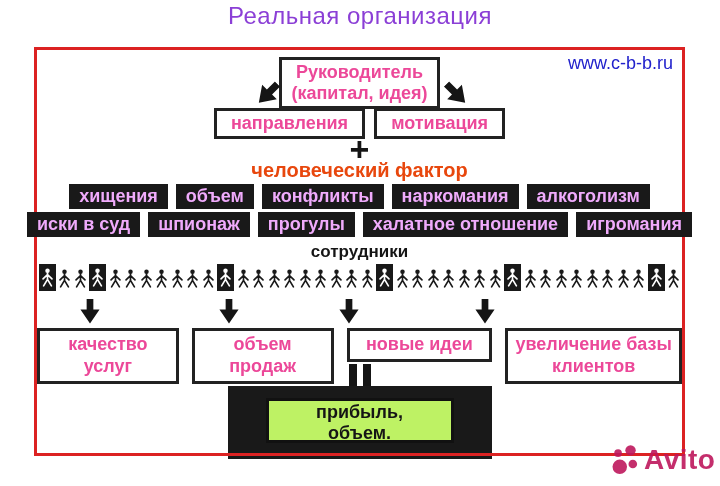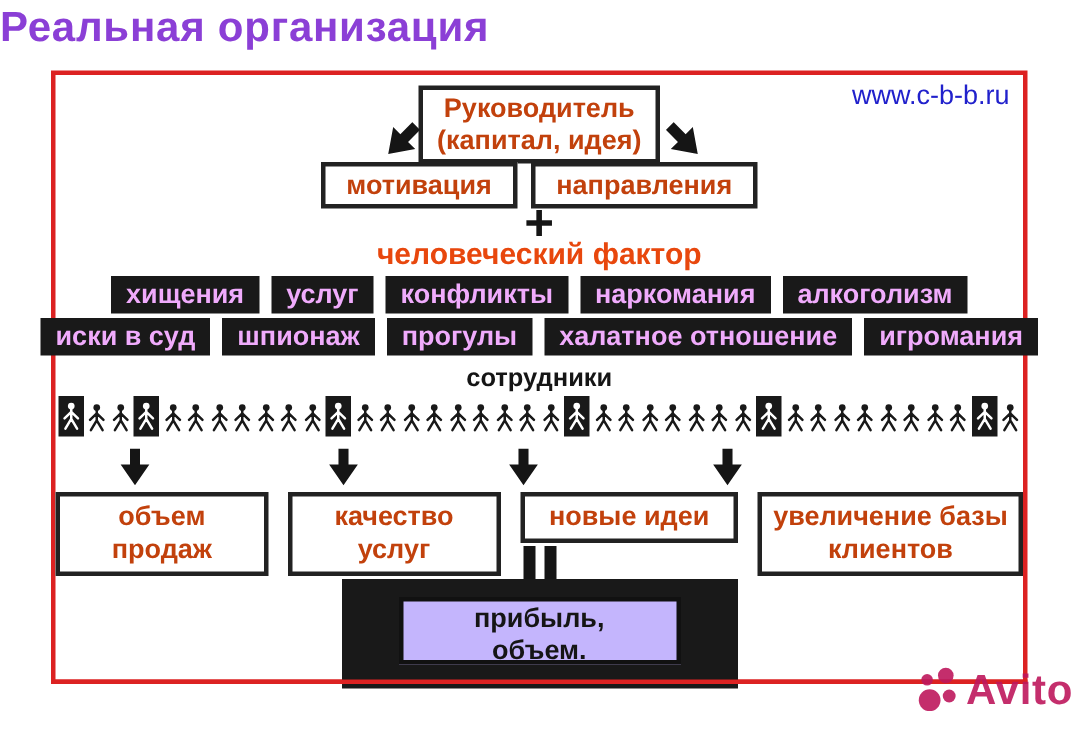--- a/index.html
+++ b/index.html
@@ -2,29 +2,29 @@
 <html style="--purple: #8b3fd6; --orange: #e8470d; --red: #dc2222; --blue: #2121cc;"><head>
 <meta charset="utf-8">
 <style>
   :root{
     --purple:#8b3fd6; --orange:#e8470d; --red:#dc2222; --blue:#2121cc;
     --black:#191919;
   }
   *{margin:0;padding:0;box-sizing:border-box;}
   body{background:#fff;font-family:"Liberation Sans",sans-serif;}
   .page{position:relative;width:720px;height:486px;background:#fff;overflow:hidden;}
-  .title{position:absolute;top:2px;left:0;right:0;
-    font-size:28px;font-weight:bold;color:var(--purple);letter-spacing:0.5px;}
+  .title{position:absolute;top:2px;left:0;right:0;text-align:center;
+    font-size:24px;font-weight:normal;color:var(--purple);letter-spacing:0.5px;}
   .frame{position:absolute;left:34px;top:47px;width:651px;height:409px;
     border:3px solid var(--red);background:#fff;}
   .bottom-line{position:absolute;left:-3px;right:-3px;bottom:-3px;height:3px;
     background:var(--red);z-index:6;}
   .row{position:absolute;left:0;right:0;display:flex;justify-content:center;align-items:flex-start;}
   .website{position:absolute;top:3px;right:9px;font-size:18px;font-weight:normal;color:var(--blue);}
-  .wbox{border:3px solid #222;background:#fff;color:#c2410c;font-weight:bold;text-align:center;}
+  .wbox{border:3px solid #222;background:#fff;color:#ec4899;font-weight:bold;text-align:center;}
   .leader-box{font-size:18px;line-height:1.18;padding:2px 9px;}
   .mn-box{font-size:18px;padding:2px 14px;}
   .plus{font-size:34px;font-weight:bold;color:#151515;line-height:0.75;}
   .human{font-size:20px;font-weight:bold;color:var(--orange);}
   .bbox{background:var(--black);color:#f0abfc;font-weight:bold;font-size:18px;
     padding:2px 10px;white-space:nowrap;}
   .staff{font-size:17px;font-weight:bold;color:#151515;}
   .figures{gap:2.5px;align-items:flex-end;}
   .figure{display:inline-flex;color:var(--black);line-height:0;}
   .figure.inverted{background:var(--black);color:#fff;padding:1px 2px;}
@@ -35,21 +35,21 @@
   .outcomes .outcome-box:nth-child(2){width:142px;}
   .outcomes .outcome-box:nth-child(3){width:146px;}
   .outcomes .outcome-box:nth-child(4){width:177px;}
   .outcomes{gap:13px;}
   .equals{display:flex;gap:6px;}
   .equals div{width:8px;height:23px;background:#151515;}
   .profit{position:absolute;top:336px;left:50%;transform:translateX(-50%);
     width:264px;height:73px;background:var(--black);z-index:4;
     display:flex;align-items:flex-start;justify-content:center;}
   .profit-inner{margin-top:12px;width:188px;height:45px;border:3px solid #111;
-    background:#c4b5fd;color:#151515;font-weight:bold;font-size:18px;
+    background:#bef264;color:#151515;font-weight:bold;font-size:18px;
     line-height:1.15;text-align:center;padding-top:1px;}
   .watermark{position:absolute;left:610px;top:443px;z-index:10;display:flex;
     align-items:center;gap:2px;color:#be185d;opacity:0.9;}
   .watermark .wm-text{font-size:28px;font-weight:bold;letter-spacing:0.5px;}
 </style>
 </head>
 <body>
 
 <div class="page">
 
@@ -71,35 +71,35 @@
           <path d="M8 0 H15 V11 H21.5 L11.5 25.5 L1.5 11 H8 Z" fill="#151515"></path>
         </svg>
     </span>
     <span class="diag-arrow" style="left:407px;top:30px;transform:rotate(-45deg);">
       <svg width="24" height="27" viewBox="0 0 23 26">
           <path d="M8 0 H15 V11 H21.5 L11.5 25.5 L1.5 11 H8 Z" fill="#151515"></path>
         </svg>
     </span>
 
     <div class="row" style="top:58px;gap:9px;">
+      <div class="wbox mn-box">направления</div>
       <div class="wbox mn-box">мотивация</div>
-      <div class="wbox mn-box">направления</div>
     </div>
 
     <div class="row" style="top:87px;">
       <span class="plus">+</span>
     </div>
 
     <div class="row" style="top:109px;">
       <span class="human">человеческий фактор</span>
     </div>
 
     <div class="row" style="top:134px;gap:8px;">
         <span class="bbox">хищения</span>
-        <span class="bbox">услуг</span>
+        <span class="bbox">объем</span>
         <span class="bbox">конфликты</span>
         <span class="bbox">наркомания</span>
         <span class="bbox">алкоголизм</span>
       </div>
     <div class="row" style="top:162px;gap:8px;">
         <span class="bbox">иски в суд</span>
         <span class="bbox">шпионаж</span>
         <span class="bbox">прогулы</span>
         <span class="bbox">халатное отношение</span>
         <span class="bbox">игромания</span>
@@ -361,22 +361,22 @@
           </svg></span>
       <span class="down-arrow" style="left:301px;"><svg width="22" height="25" viewBox="0 0 23 26">
             <path d="M8 0 H15 V11 H21.5 L11.5 25.5 L1.5 11 H8 Z" fill="#151515"></path>
           </svg></span>
       <span class="down-arrow" style="left:437px;"><svg width="22" height="25" viewBox="0 0 23 26">
             <path d="M8 0 H15 V11 H21.5 L11.5 25.5 L1.5 11 H8 Z" fill="#151515"></path>
           </svg></span>
     </div>
 
     <div class="row outcomes" style="top:278px;">
+        <span class="wbox outcome-box">качество услуг</span>
         <span class="wbox outcome-box">объем продаж</span>
-        <span class="wbox outcome-box">качество услуг</span>
         <span class="wbox outcome-box">новые идеи</span>
         <span class="wbox outcome-box">увеличение базы клиентов</span>
       </div>
 
     <div class="row" style="top:314px;">
       <span class="equals">
           <div></div>
           <div></div>
         </span>
     </div>

